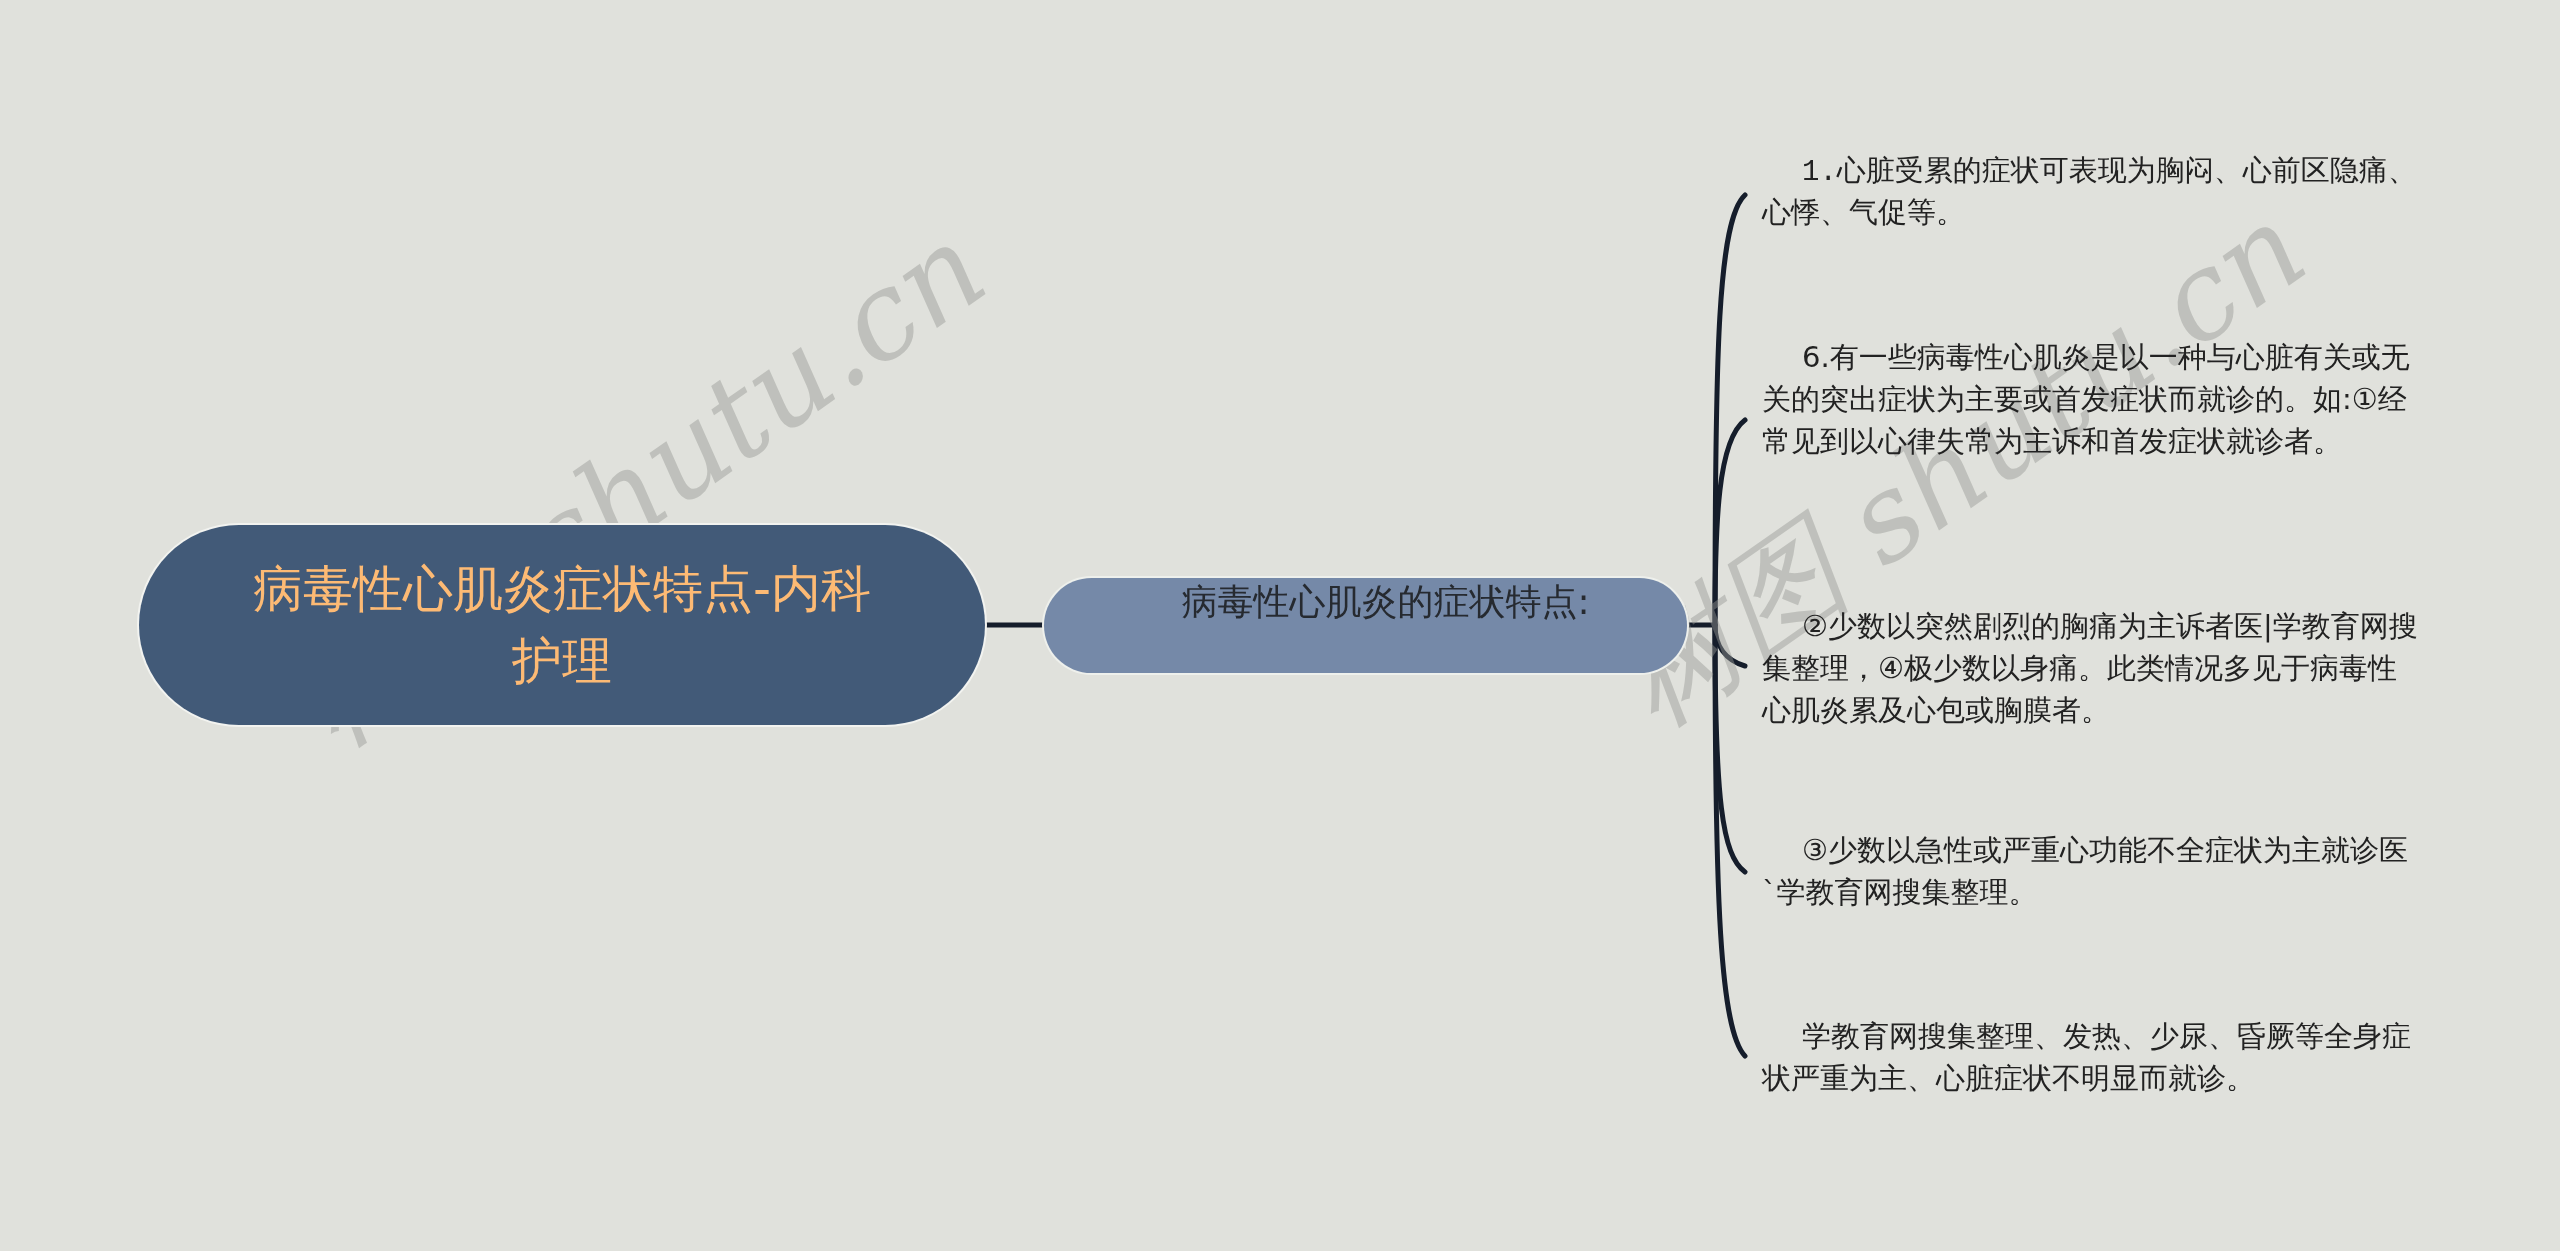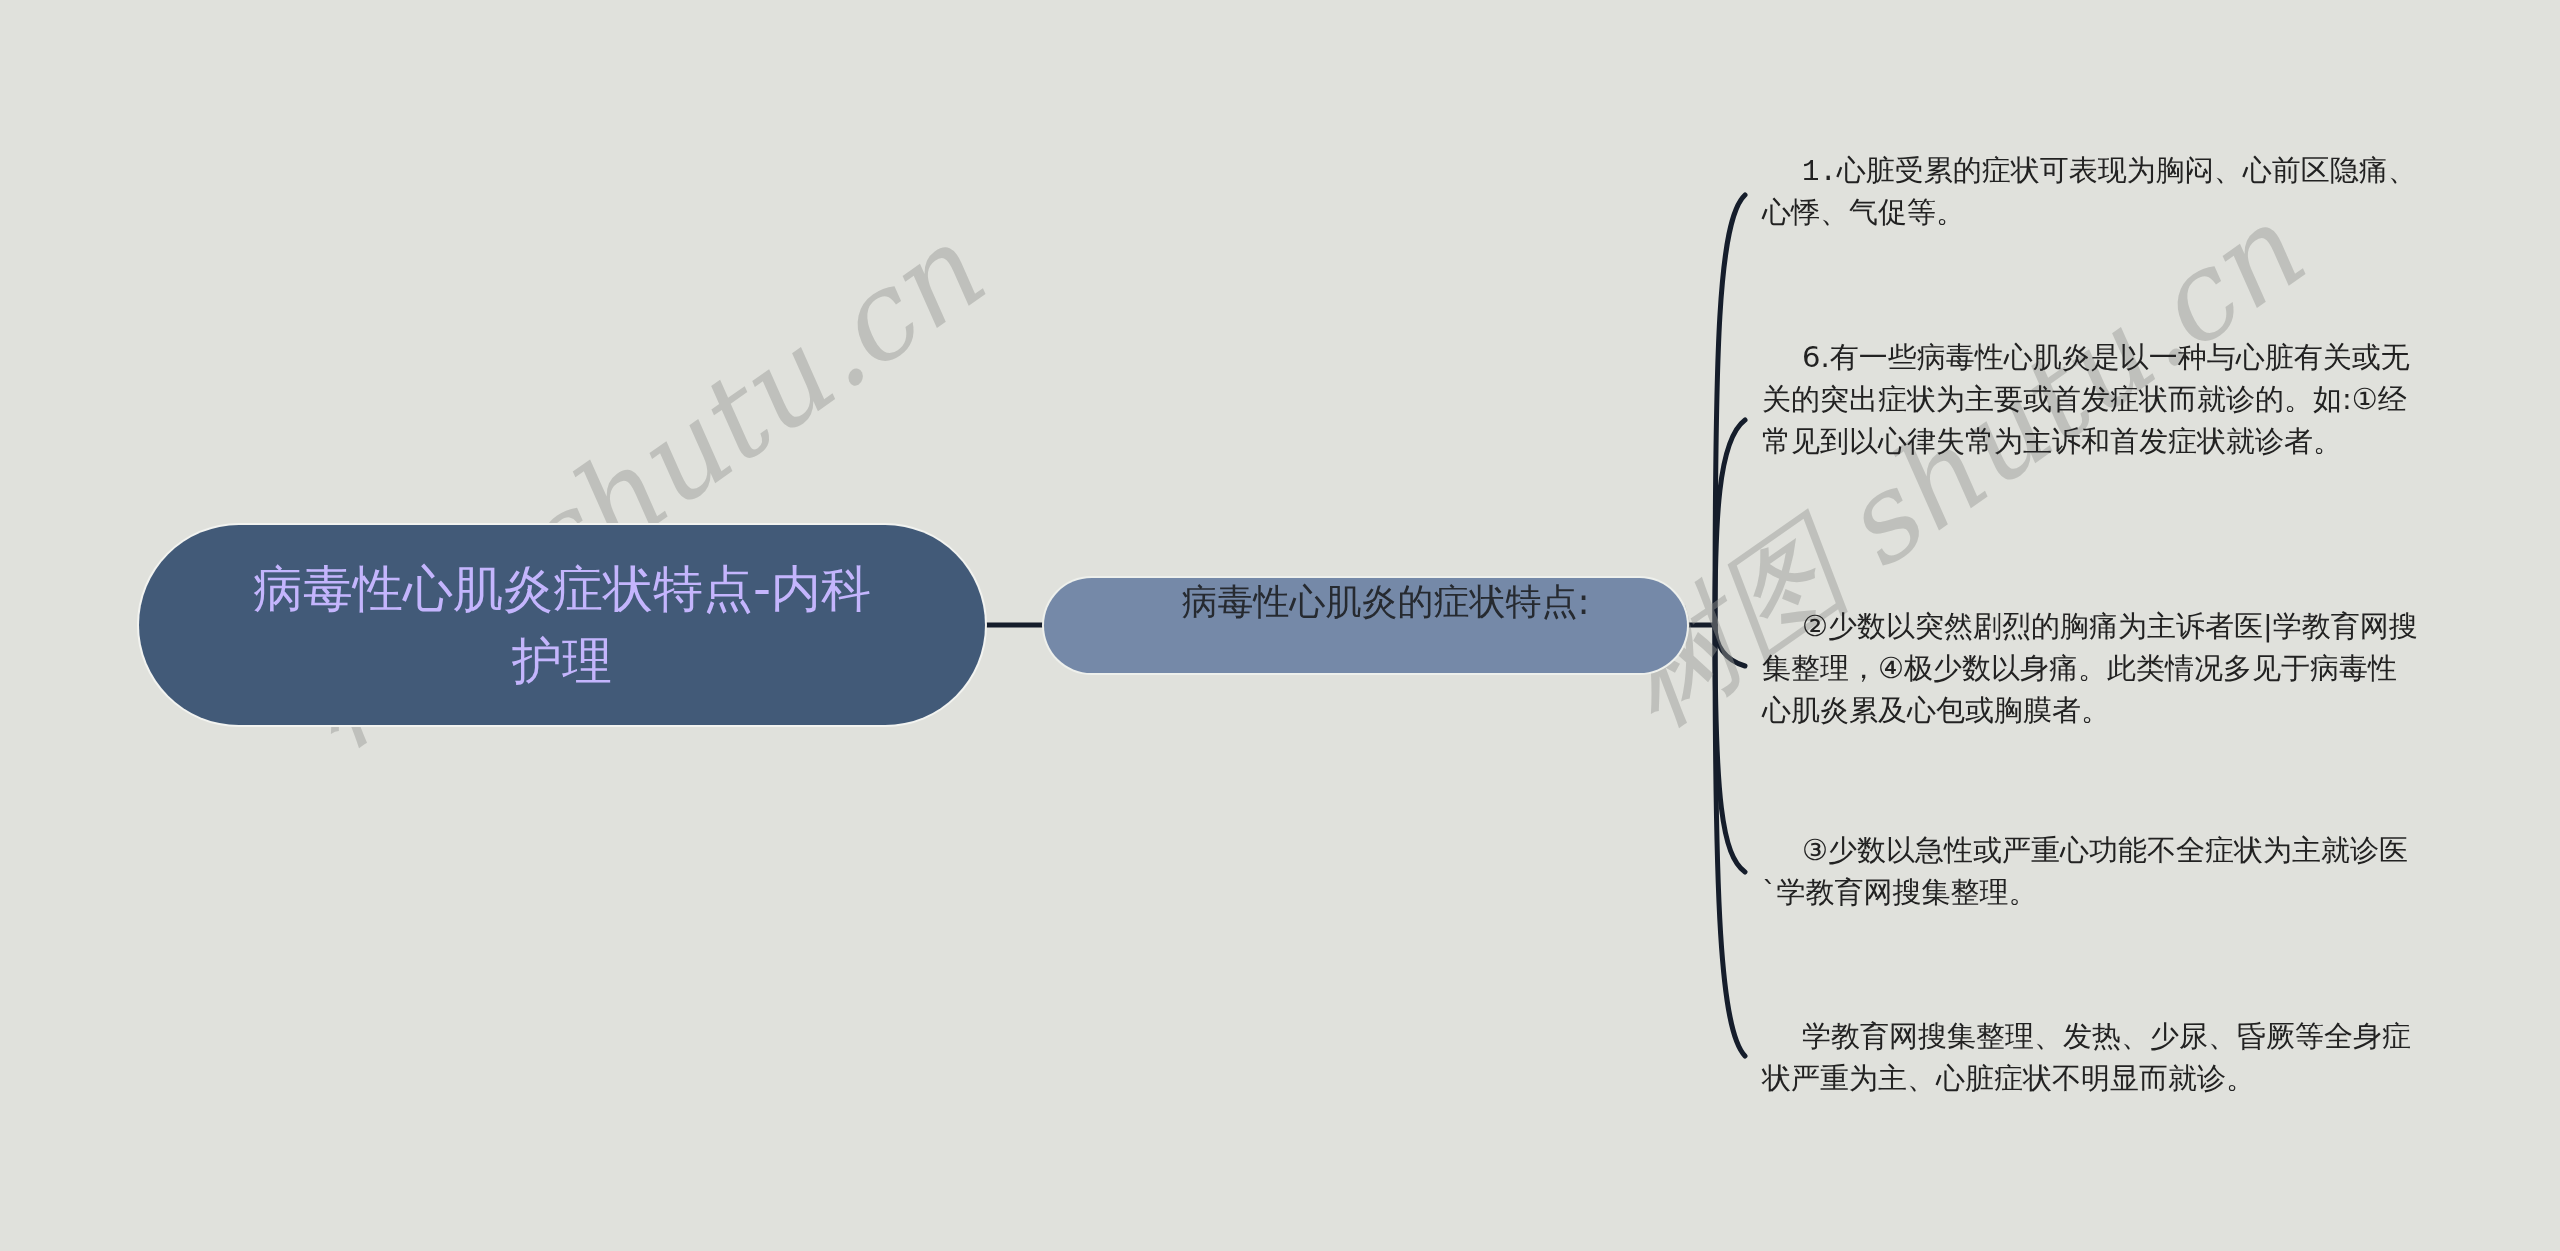--- a/index.html
+++ b/index.html
@@ -7,21 +7,21 @@
     width:2560px; height:1251px; position:relative; overflow:hidden;
     background:#e0e1dc;
     font-family:"DejaVu Sans","Liberation Sans",sans-serif;
   }
   .wires { position:absolute; left:0; top:0; width:2560px; height:1251px; }
   .root-node {
     position:absolute; left:139px; top:525px; width:846px; height:200px;
     background:#425a78; border-radius:100px;
     box-shadow:0 0 0 2px #f2f3f0;
     display:flex; align-items:center; justify-content:center;
-    text-align:center; color:#c4b5fd; font-size:50px; line-height:72px;
+    text-align:center; color:#fdba74; font-size:50px; line-height:72px;
     padding:0 90px; box-sizing:border-box;
   }
   .sub-node {
     position:absolute; left:1044px; top:578px; width:643px; height:95px;
     background:#7589a8; border-radius:48px;
     box-shadow:0 0 0 2px #eef0ec;
     display:flex; align-items:flex-start; justify-content:center;
     color:#262a30; font-size:36px; padding-left:40px; box-sizing:border-box;
   }
   .leaf {

